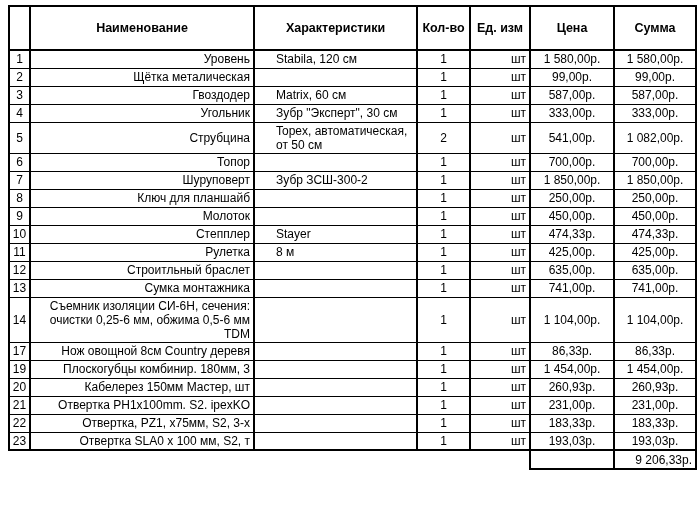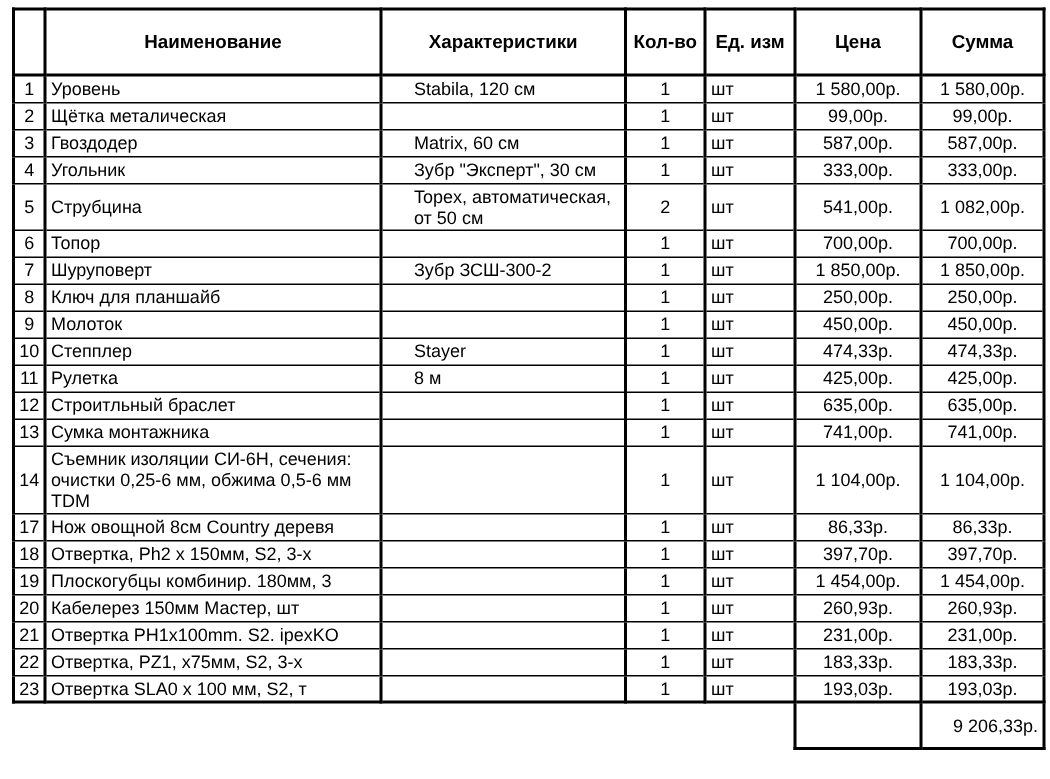--- a/index.html
+++ b/index.html
@@ -30,27 +30,27 @@
   thead th {
     border: 2px solid #000;
     font-weight: bold;
     text-align: center;
     height: 21px;
     font-size: 12.5px;
     padding: 14px 2px;
   }
   tbody td { height: 18px; }
   td.c-num  { text-align: center; padding: 1px 1px; }
-  td.c-name { text-align: left;  padding-left: 3px; }
+  td.c-name { text-align: right;  padding-left: 3px; }
   td.c-spec { text-align: left;  padding-left: 21px; }
   td.c-qty  { text-align: center; }
-  td.c-unit { text-align: left; }
+  td.c-unit { text-align: right; }
   td.c-price, td.c-sum { text-align: center; padding-right: 3px; }
   tbody tr.last-data-row td { border-bottom-width: 2px; }
-  tr.total-row td { border: none; height: 31px; }
+  tr.total-row td { border: none; height: 19px; }
   tr.total-row td.money {
     border: 2px solid #000;
     text-align: right;
     padding-right: 3px;
   }
 </style>
 </head>
 <body>
 
 <div class="sheet">
@@ -221,29 +221,20 @@
   <tr>
     <td class="c-num">17</td>
     <td class="c-name">Нож овощной 8см Country деревя</td>
     <td class="c-spec"></td>
     <td class="c-qty">1</td>
     <td class="c-unit">шт</td>
     <td class="c-price">86,33р.</td>
     <td class="c-sum">86,33р.</td>
   </tr>
 
-  <tr>
-    <td class="c-num">18</td>
-    <td class="c-name">Отвертка, Ph2 x 150мм, S2, 3-х</td>
-    <td class="c-spec"></td>
-    <td class="c-qty">1</td>
-    <td class="c-unit">шт</td>
-    <td class="c-price">397,70р.</td>
-    <td class="c-sum">397,70р.</td>
-  </tr>
 
   <tr>
     <td class="c-num">19</td>
     <td class="c-name">Плоскогубцы комбинир. 180мм, 3</td>
     <td class="c-spec"></td>
     <td class="c-qty">1</td>
     <td class="c-unit">шт</td>
     <td class="c-price">1 454,00р.</td>
     <td class="c-sum">1 454,00р.</td>
   </tr>

